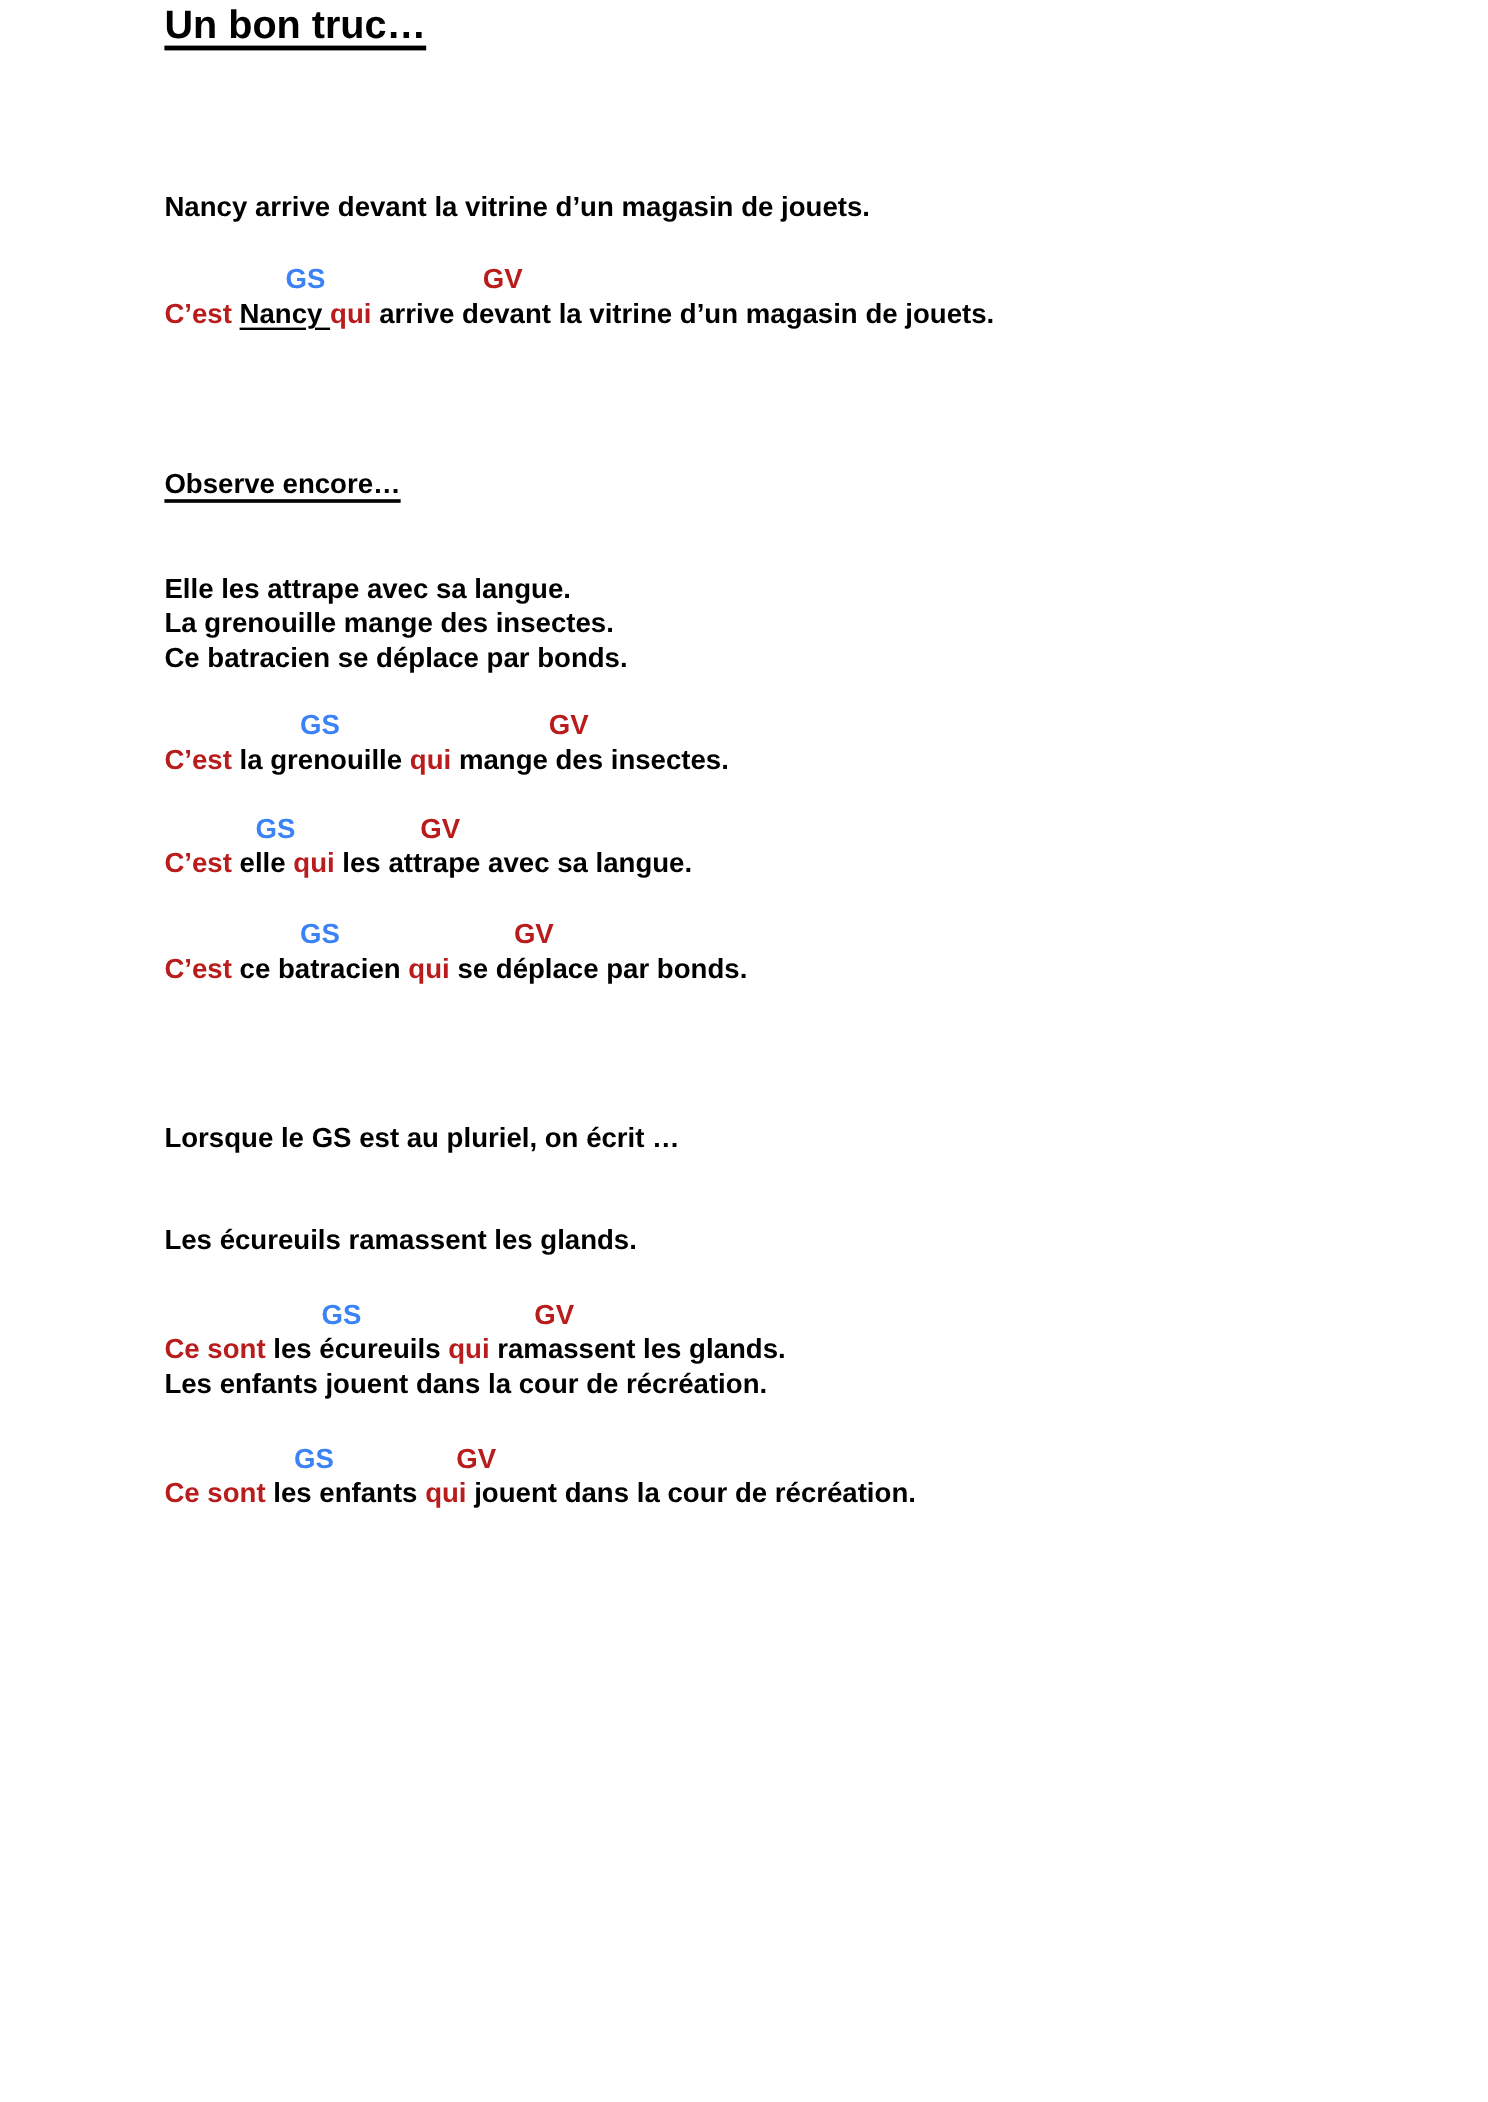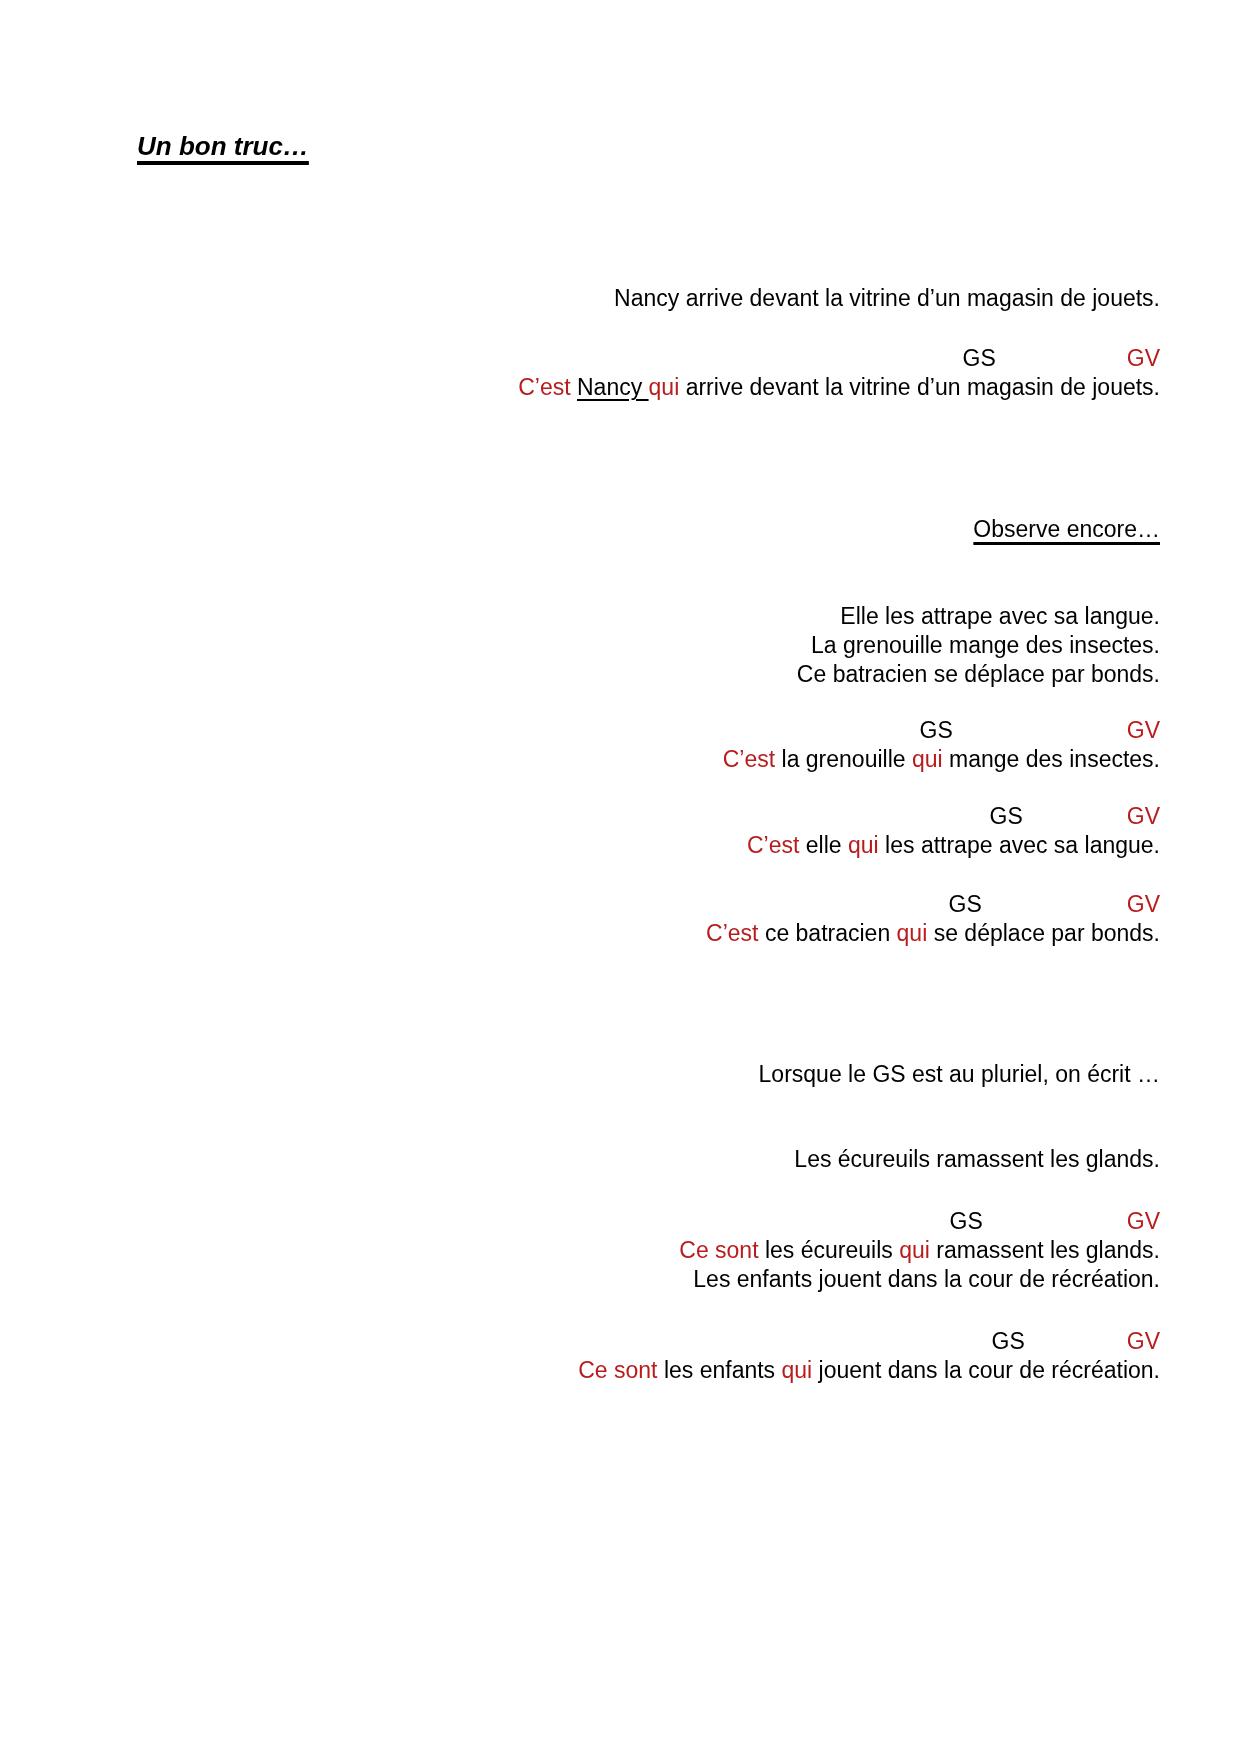--- a/index.html
+++ b/index.html
@@ -8,37 +8,35 @@
   .page {
     position:relative;
     width:1240px; height:1752px;
     margin:0 auto;
     background:#ffffff;
     padding-left:137px; padding-right:80px;
     overflow:hidden;
     color:#000000;
   }
   .title {
-    margin-top:126px;
-    font-size:26px; font-weight:700; line-height:41px;
+    font-size:33px; font-weight:700; line-height:41px;
     text-decoration:underline;
     text-decoration-thickness:3.5px;
     text-underline-offset:6px;
-    font-style:italic;
   }
   .line {
-    font-size:23px; font-weight:400; line-height:29px; color:#000000;text-align:right;
+    font-size:23px; font-weight:700; line-height:29px; color:#000000;
   }
   .heading {
     text-decoration:underline;
     text-decoration-thickness:2.5px;
     text-underline-offset:5px;
   }
   .red  { color:#b91c1c; }
-  .blue { color:#000000; }
+  .blue { color:#3b82f6; }
   .u {
     text-decoration:underline;
     text-decoration-thickness:2px;
     text-underline-offset:4px;
   }
   span { display:inline; }
 </style>
 </head>
 <body>
 

